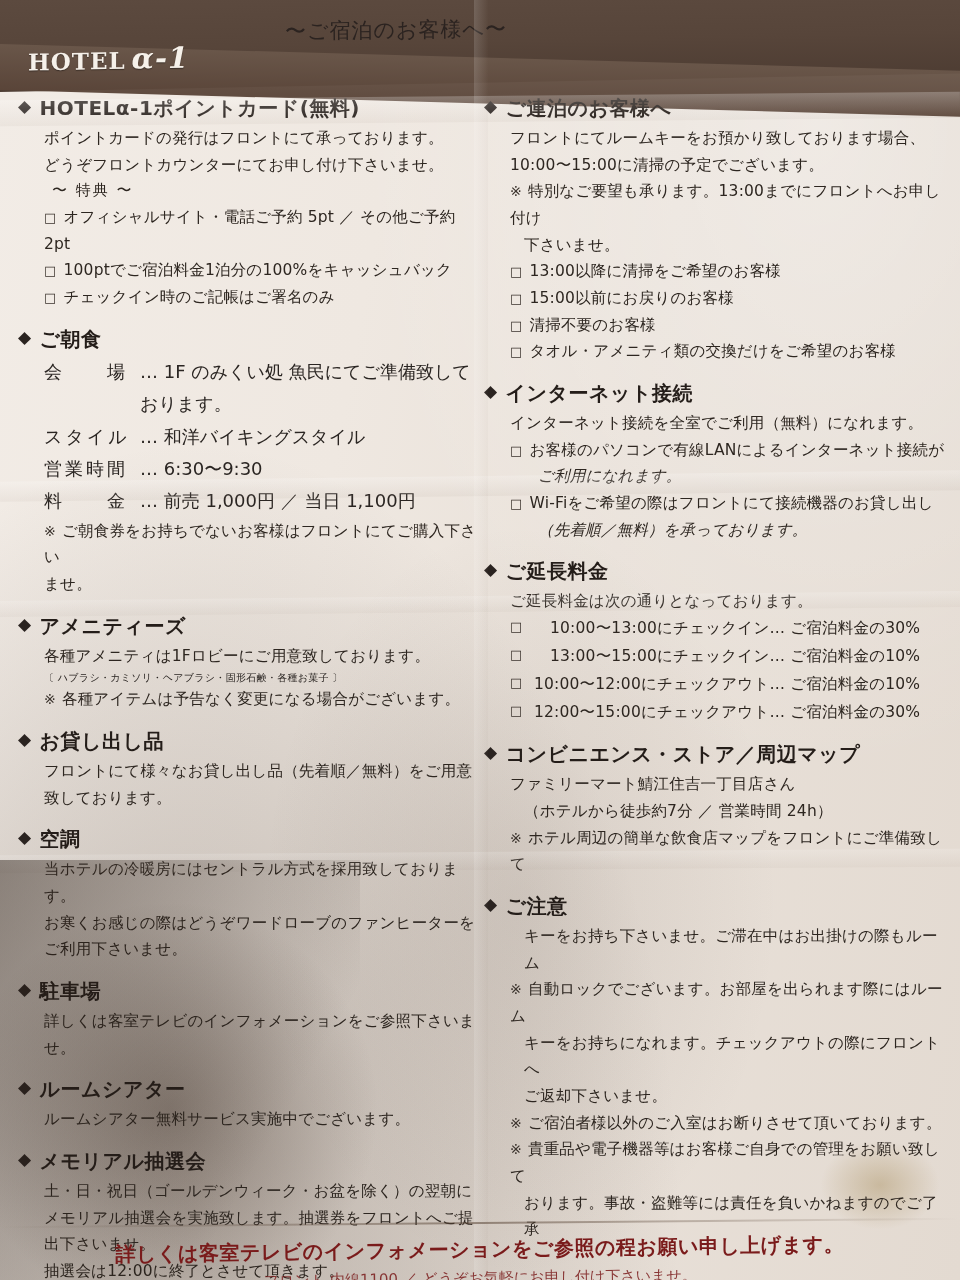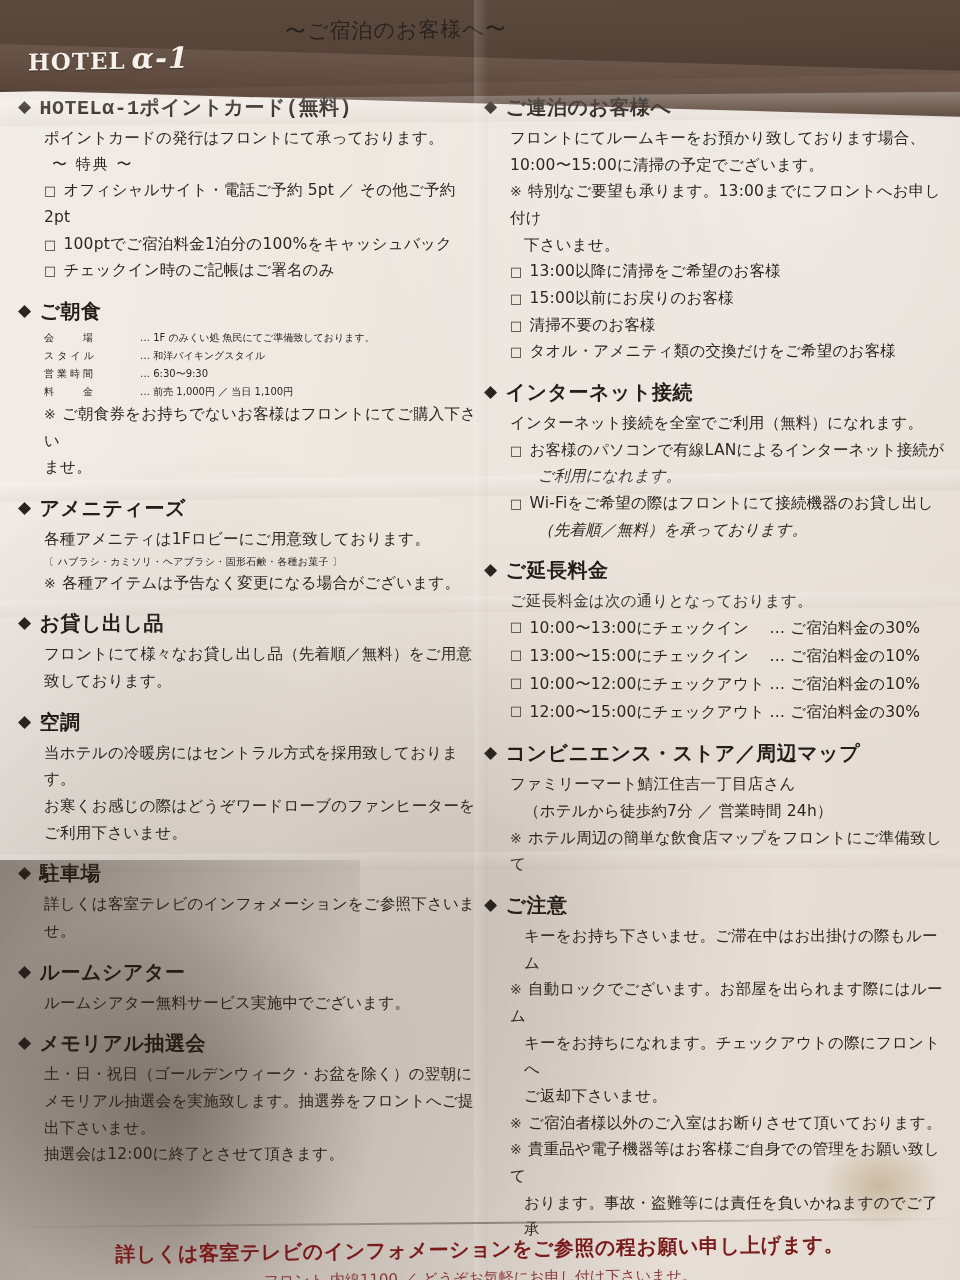--- a/index.html
+++ b/index.html
@@ -54,34 +54,34 @@
   .colR{left:484px;width:462px;}
 
   .sec{margin-bottom:16px;}
   .sec-h{
     display:flex;align-items:flex-start;gap:8px;
     font-size:20px;font-weight:700;color:#241d19;
     margin:0 0 4px 0;letter-spacing:.5px;
     font-family:"DejaVu Sans","Liberation Sans",sans-serif;
   }
   .dia{flex:0 0 auto;font-size:17px;line-height:1.25;color:#2a2320;}
-  .sec-h .t{line-height:1.25;font-family:Liberation Mono, monospace;}
+  .sec-h .t{line-height:1.25;}
   .body{margin-left:26px;}
   .ln{font-size:15.5px;line-height:1.72;color:#2d2620;letter-spacing:.2px;}
   .ln.ind{margin-left:14px;}
   .ln.ind2{margin-left:28px;font-style:italic;}
   .box::before{content:"\25A1";margin-right:7px;font-size:13px;color:#3a322c;}
   .ast::before{content:"\203B";margin-right:6px;font-size:14px;color:#3a322c;}
   .tilde{font-size:15px;letter-spacing:2px;margin-left:8px;}
-  .kv{display:flex;gap:0;font-size:10px;line-height:1.8;}
+  .kv{display:flex;gap:0;font-size:18px;line-height:1.8;}
   .kv .k{min-width:96px;letter-spacing:3px;}
   .kv .v{flex:1;}
   .bracket{font-size:10px;line-height:1.7;letter-spacing:.3px;}
   .dl{display:flex;font-size:15.5px;line-height:1.8;}
-  .dl .lft{min-width:240px;}
+  .dl .lft{min-width:240px;text-align:right;}
   .dl .rgt{flex:1;}
 
   
   .foot-sep{
     position:absolute;left:0;top:1222px;width:960px;height:2px;
     background:linear-gradient(90deg,rgba(120,100,85,.0),rgba(90,70,55,.55),rgba(120,100,85,.0));
     transform:rotate(-0.5deg);
   }
   .foot{
     position:absolute;left:0;top:1236px;width:960px;text-align:center;
@@ -118,20 +118,21 @@
   <div class="doc-title">〜ご宿泊のお客様へ〜</div>
 
   <div class="col colL" id="colL">
       <div class="sec">
         <div class="sec-h">
           <span class="dia">◆</span>
           <span class="t">HOTELα-1ポイントカード(無料)</span>
         </div>
         <div class="body">
           <div class="ln">ポイントカードの発行はフロントにて承っております。</div>
+          <div class="ln">どうぞフロントカウンターにてお申し付け下さいませ。</div>
           <div class="ln tilde">〜 特典 〜</div>
           <div class="ln box">オフィシャルサイト・電話ご予約 5pt ／ その他ご予約 2pt</div>
           <div class="ln box">100ptでご宿泊料金1泊分の100%をキャッシュバック</div>
           <div class="ln box">チェックイン時のご記帳はご署名のみ</div>
         </div>
       </div>
       <div class="sec">
         <div class="sec-h">
           <span class="dia">◆</span>
           <span class="t">ご朝食</span>

